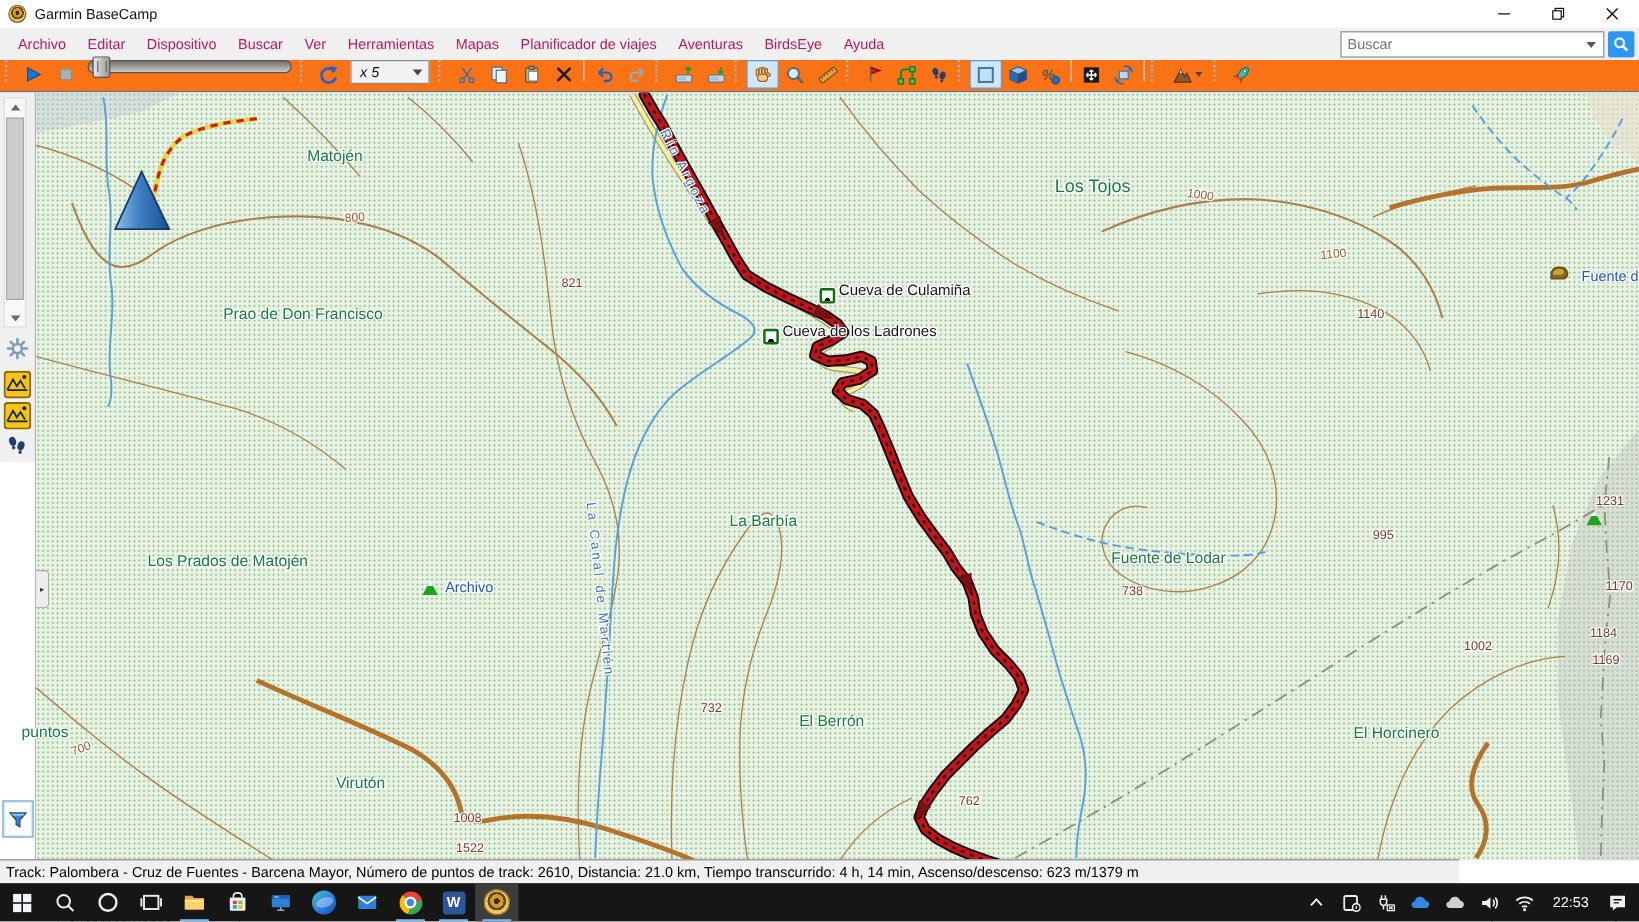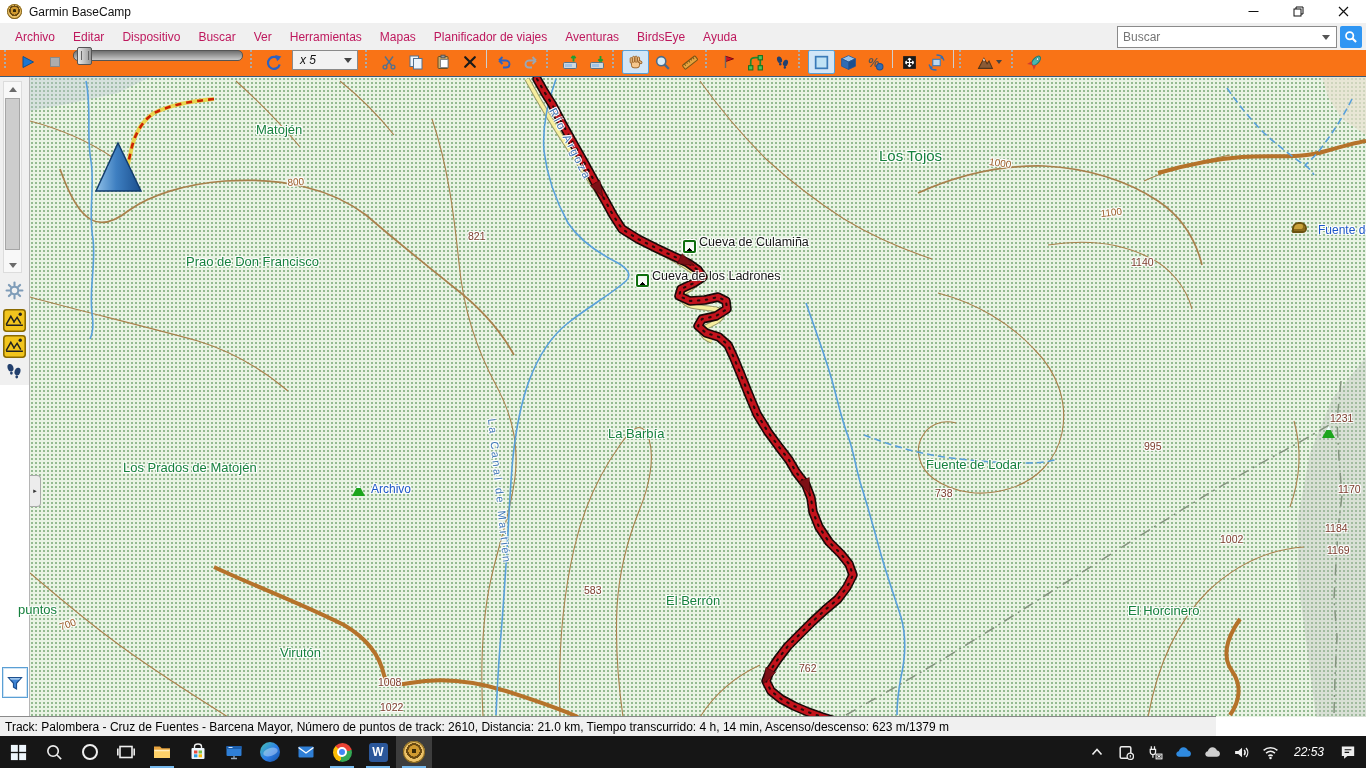--- a/index.html
+++ b/index.html
@@ -82,21 +82,21 @@
   .scaleline{position:absolute;left:0;top:12px;width:104px;height:5px;border-bottom:1.6px solid #333;border-left:1.6px solid #333;border-right:1.6px solid #333;box-sizing:border-box;}
   .scaletext{position:absolute;left:30px;top:0;font-size:10px;color:#222;text-shadow:0 0 3px #fff,0 0 3px #fff,1px 1px 0 #fff,-1px -1px 0 #fff;}
   .paneltab{position:absolute;left:30px;top:398px;width:10px;height:30px;background:#ececec;border:1px solid #a9a9a9;border-left:0;border-radius:0 4px 4px 0;z-index:6;display:flex;align-items:center;justify-content:center;font-size:7px;color:#333;}
   
   .statusbar{position:absolute;left:0;top:716px;width:1216px;height:20px;background:#f0f0f0;border-top:1px solid #8a8a8a;display:flex;align-items:center;padding-left:5px;box-sizing:border-box;color:#000;}
   
   .taskbar{position:absolute;left:0;top:736px;width:1366px;height:32px;background:#161616;display:flex;align-items:center;z-index:10;}
   .task{width:36px;height:32px;display:flex;align-items:center;justify-content:center;position:relative;flex:0 0 auto;}
   .task.active{background:#3d3d3d;}
   .task .uline{position:absolute;left:6px;right:6px;bottom:0;height:2.5px;background:#76b9ed;}
-  .tray{width:29px;height:15px;display:flex;align-items:center;justify-content:center;position:relative;flex:0 0 auto;font-style:italic;}
+  .tray{width:29px;height:15px;display:flex;align-items:center;justify-content:center;position:relative;flex:0 0 auto;}
   .clock{width:48px;color:#fff;font-size:12px;text-align:center;}
   .chrome-ico{width:19px;height:19px;border-radius:50%;background:conic-gradient(from -45deg,#ea4335 0 33.3%,#34a853 0 66.6%,#fbbc05 0 100%);position:relative;}
   .chrome-ico::after{content:"";position:absolute;inset:4.5px;border-radius:50%;background:#4285f4;border:2.2px solid #fff;}
   .word-ico{width:19px;height:19px;border-radius:3px;background:#2b579a;color:#fff;font-weight:bold;font-size:12px;display:flex;align-items:center;justify-content:center;}
   .edge-ico{width:20px;height:20px;border-radius:50%;background:linear-gradient(135deg,#49c3b1 0%,#2b7de9 55%,#174f9e 100%);position:relative;overflow:hidden;}
   .edge-ico::after{content:"";position:absolute;left:3px;top:6px;width:15px;height:8px;border-radius:50%;background:rgba(255,255,255,.35);transform:rotate(-18deg);}
   .bc-ico{width:22px;height:22px;border-radius:50%;
     background:radial-gradient(circle at 50% 45%,#3a2a08 0 14%,#d09a30 15% 34%,#6a4a12 35% 47%,#ecc268 48% 66%,#7a5a1a 67% 78%,#caa23a 79% 100%);
     box-shadow:inset 0 0 0 1px #8a6a20;}
 </style>
@@ -504,24 +504,24 @@
     <span class="micon icon-cave" style="left: 636px; top: 274px;"></span>
     <span class="mlabel poi" style="left: 652px; top: 269px;">Cueva de los Ladrones</span>
     <span class="micon icon-summit" style="left: 352px; top: 484px;"></span>
     <span class="mlabel wpt" style="left: 371px; top: 482px;">Archivo</span>
     <span class="micon icon-fountain" style="left: 1292px; top: 222px;"></span>
     <span class="mlabel wpt" style="left: 1318px; top: 223px;">Fuente de O</span>
     <span class="micon icon-summit" style="left: 1322px; top: 426px;"></span>
     <span class="mlabel elev" style="left: 1330px; top: 412px;">1231</span>
     <span class="mlabel elev" style="left: 452px; top: 230px; margin-left: 16px;">821</span>
     <span class="mlabel elev" style="left: 935px; top: 487px;">738</span>
-    <span class="mlabel elev" style="left: 584px; top: 584px;">583</span>
+    <span class="mlabel elev" style="left: 584px; top: 584px;">732</span>
     <span class="mlabel elev" style="left: 799px; top: 662px;">762</span>
     <span class="mlabel elev" style="left: 378px; top: 676px;">1008</span>
-    <span class="mlabel elev" style="left: 380px; top: 701px;">1022</span>
+    <span class="mlabel elev" style="left: 380px; top: 701px;">1522</span>
     <span class="mlabel elev" style="left: 1131px; top: 256px;">1140</span>
     <span class="mlabel elev" style="left: 1144px; top: 440px;">995</span>
     <span class="mlabel elev" style="left: 1338px; top: 483px;">1170</span>
     <span class="mlabel elev" style="left: 1325px; top: 522px;">1184</span>
     <span class="mlabel elev" style="left: 1327px; top: 544px;">1169</span>
     <span class="mlabel elev" style="left: 1220px; top: 533px;">1002</span>
     <span class="mlabel ctrl" style="left: 287px; top: 177px; transform: rotate(-4deg);">800</span>
     <span class="mlabel ctrl" style="left: 990px; top: 156px; transform: rotate(8deg);">1000</span>
     <span class="mlabel ctrl" style="left: 1100px; top: 208px; transform: rotate(-6deg);">1100</span>
     <span class="mlabel ctrl" style="left: 58px; top: 622px; transform: rotate(-20deg);">700</span>

